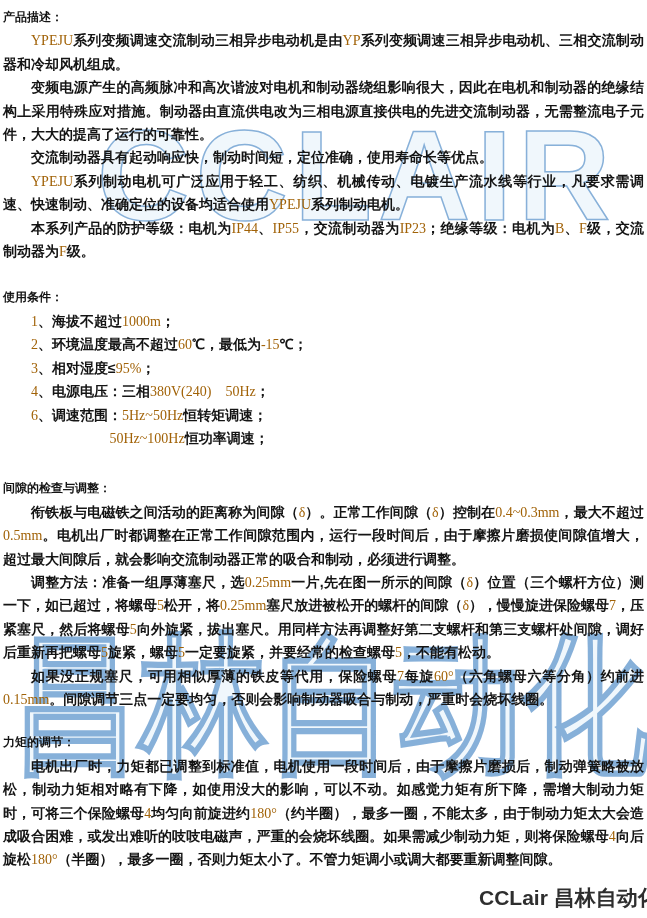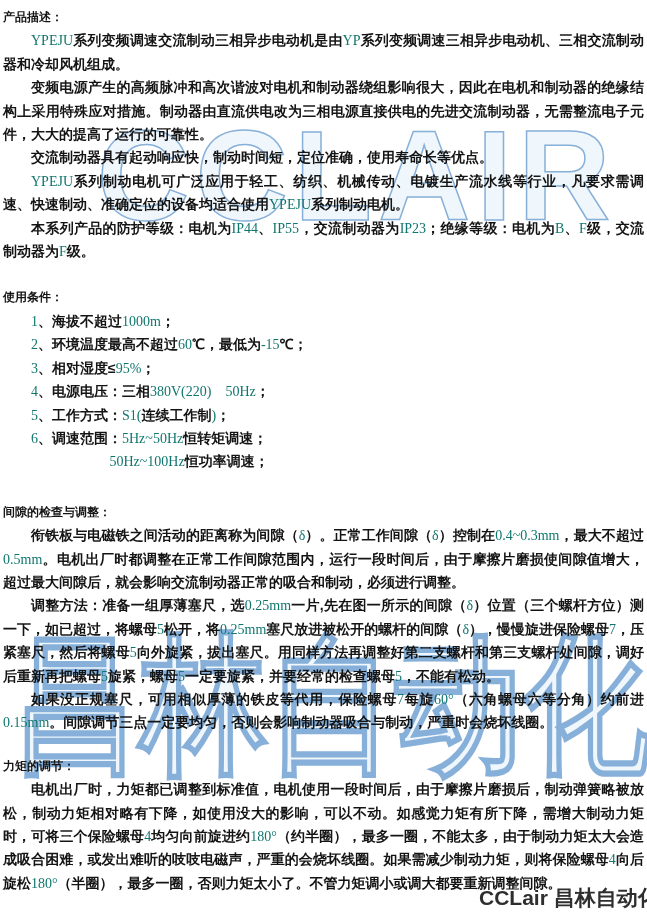--- a/index.html
+++ b/index.html
@@ -26,21 +26,21 @@
   .cond-item.cont { padding-left:7.6em; }
 
   section.sec-conditions { margin-top:23px; }
   section.sec-gap        { margin-top:27px; }
   section.sec-torque     { margin-top:20px; }
 
   
   .lat {
     font-family:"Liberation Serif", serif;
     font-weight:normal;
-    color:#0f766e;
+    color:#a16207;
   }
 
   
   .wm {
     position:absolute; z-index:1;
     font-weight:bold;
     line-height:1;
     white-space:nowrap;
     color:rgba(205,227,244,0.30);
     -webkit-text-stroke:1.5px rgba(108,158,208,0.80);
@@ -84,22 +84,21 @@
     <p class="para tinted">交流制动器具有起动响应快，制动时间短，定位准确，使用寿命长等优点。</p>
     <p class="para tinted"><span class="lat">YPEJU</span>系列制动电机可广泛应用于轻工、纺织、机械传动、电镀生产流水线等行业，凡要求需调速、快速制动、准确定位的设备均适合使用<span class="lat">YPEJU</span>系列制动电机。</p>
     <p class="para tinted">本系列产品的防护等级：电机为<span class="lat">IP44</span>、<span class="lat">IP55</span>，交流制动器为<span class="lat">IP23</span>；绝缘等级：电机为<span class="lat">B</span>、<span class="lat">F</span>级，交流制动器为<span class="lat">F</span>级。</p>
   </section>
 
   <section class="sec-conditions">
     <h3 class="heading">使用条件：</h3>
     <div class="cond-item tinted"><span class="lat">1</span>、海拔不超过<span class="lat">1000m</span>；</div>
     <div class="cond-item tinted"><span class="lat">2</span>、环境温度最高不超过<span class="lat">60</span>℃，最低为<span class="lat">-15</span>℃；</div>
     <div class="cond-item tinted"><span class="lat">3</span>、相对湿度≤<span class="lat">95%</span>；</div>
-    <div class="cond-item tinted"><span class="lat">4</span>、电源电压：三相<span class="lat">380V(220)</span>　<span class="lat">50Hz</span>；</div>
-    <div class="cond-item tinted"><span class="lat">5</span>、工作方式：<span class="lat">S1(</span>连续工作制<span class="lat">)</span>；</div>
+    <div class="cond-item tinted"><span class="lat">4</span>、电源电压：三相<span class="lat">380V(240)</span>　<span class="lat">50Hz</span>；</div>
     <div class="cond-item tinted"><span class="lat">6</span>、调速范围：<span class="lat">5Hz~50Hz</span>恒转矩调速；</div>
     <div class="cond-item cont tinted"><span class="lat">50Hz~100Hz</span>恒功率调速；</div>
   </section>
 
   <section class="sec-gap">
     <h3 class="heading">间隙的检查与调整：</h3>
     <p class="para tinted">衔铁板与电磁铁之间活动的距离称为间隙（<span class="lat">δ</span>）。正常工作间隙（<span class="lat">δ</span>）控制在<span class="lat">0.4~0.3mm</span>，最大不超过<span class="lat">0.5mm</span>。电机出厂时都调整在正常工作间隙范围内，运行一段时间后，由于摩擦片磨损使间隙值增大，超过最大间隙后，就会影响交流制动器正常的吸合和制动，必须进行调整。</p>
     <p class="para tinted">调整方法：准备一组厚薄塞尺，选<span class="lat">0.25mm</span>一片,先在图一所示的间隙（<span class="lat">δ</span>）位置（三个螺杆方位）测一下，如已超过，将螺母<span class="lat">5</span>松开，将<span class="lat">0.25mm</span>塞尺放进被松开的螺杆的间隙（<span class="lat">δ</span>），慢慢旋进保险螺母<span class="lat">7</span>，压紧塞尺，然后将螺母<span class="lat">5</span>向外旋紧，拔出塞尺。用同样方法再调整好第二支螺杆和第三支螺杆处间隙，调好后重新再把螺母<span class="lat">5</span>旋紧，螺母<span class="lat">5</span>一定要旋紧，并要经常的检查螺母<span class="lat">5</span>，不能有松动。</p>
     <p class="para tinted">如果没正规塞尺，可用相似厚薄的铁皮等代用，保险螺母<span class="lat">7</span>每旋<span class="lat">60°</span>（六角螺母六等分角）约前进<span class="lat">0.15mm</span>。间隙调节三点一定要均匀，否则会影响制动器吸合与制动，严重时会烧坏线圈。</p>
   </section>

